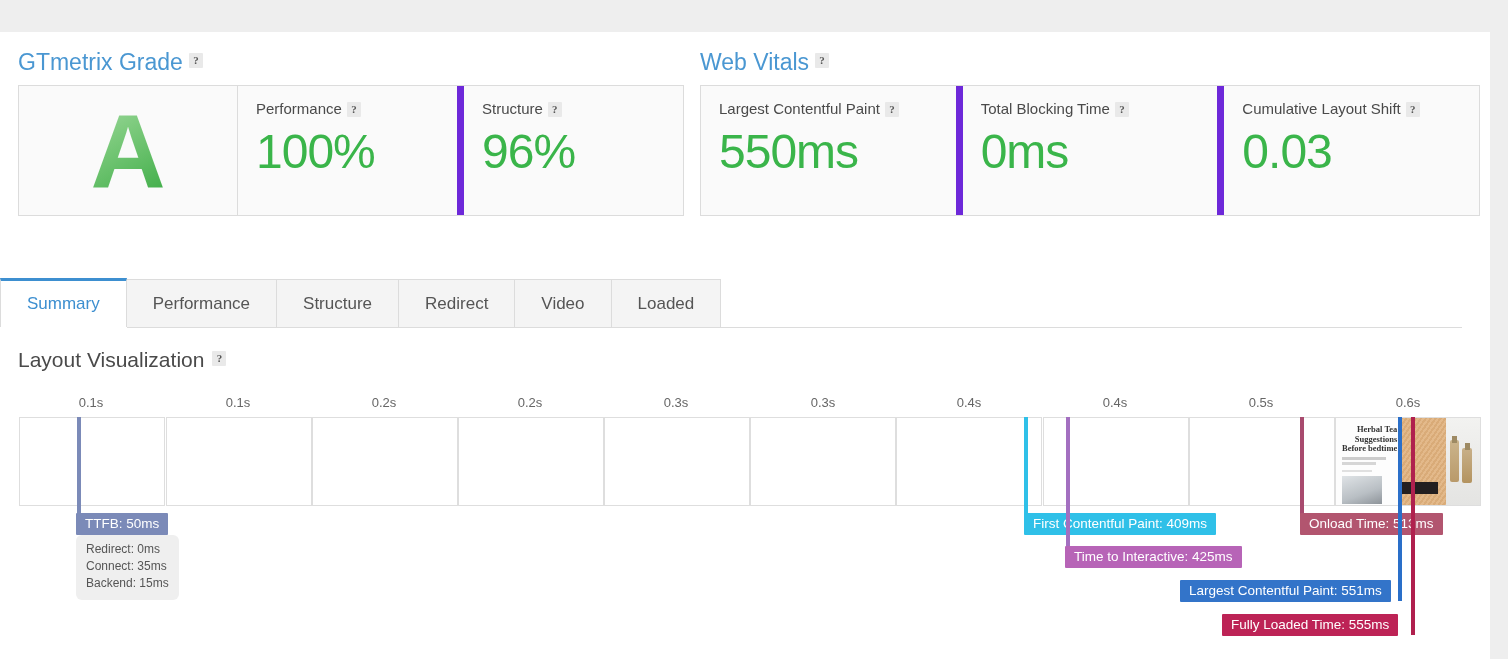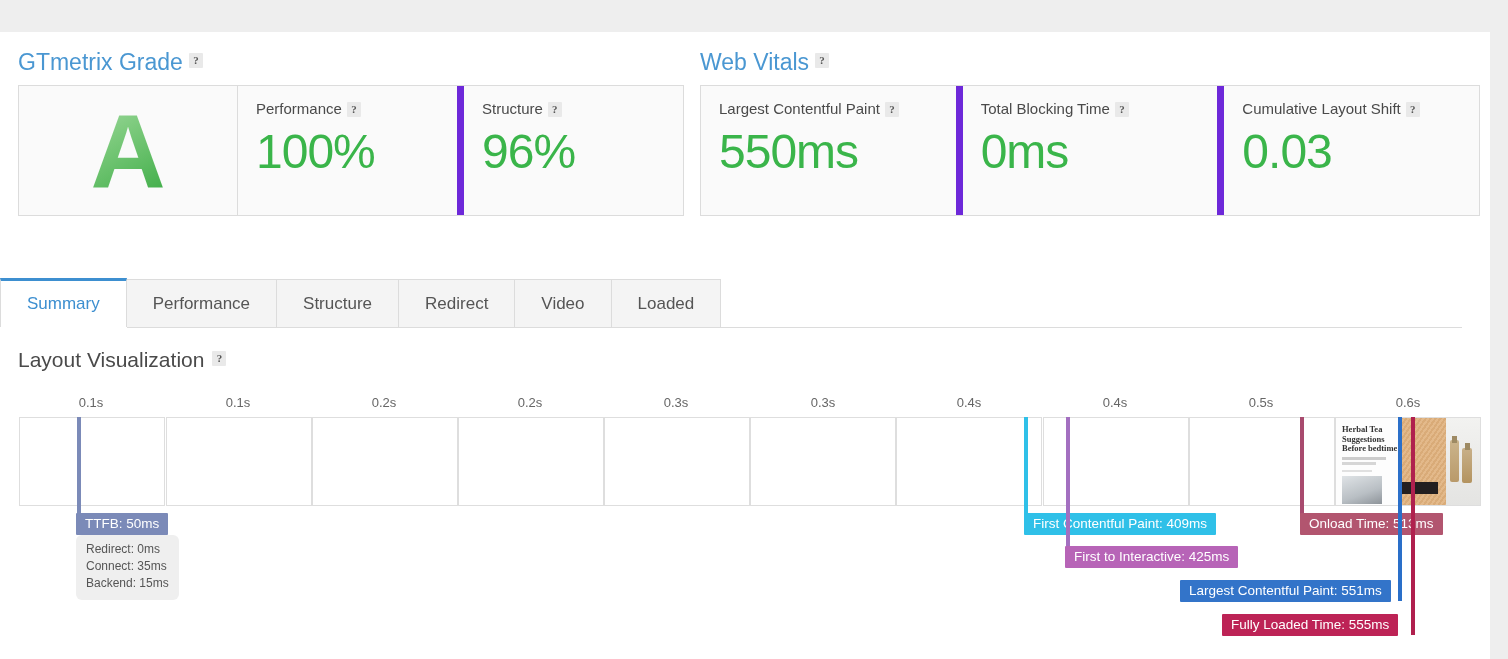--- a/index.html
+++ b/index.html
@@ -167,21 +167,21 @@
     position: absolute;
     font-size: 13px;
     color: #666;
     line-height: 16px;
     transform: translateX(-50%);
     white-space: nowrap;
   }
   .frames {
     position: absolute;
     left: 0; top: 30px;
-    width: 1490px; height: 90px;
+    width: 1490px; height: 90px; text-align: right;
   }
   .frame {
     position: absolute;
     top: 0;
     height: 89px;
     border: 1px solid #dedede;
     background: #ffffff;
     overflow: hidden;
   }
   .thumb {
@@ -325,21 +325,21 @@
             <div style="position:absolute;left:129px;top:25px;width:5px;height:7px;background:#9e8a63;"></div>
           </div>
         </div>
       </div>
     <div id="markers">
         <div style="position: absolute; left: 77px; top: 30px; width: 4px; height: 117px; background: rgb(123, 138, 184);"></div>
         <div class="badge" style="left: 76px; top: 126px; background: rgb(123, 138, 184);">TTFB: 50ms</div>
         <div style="position: absolute; left: 1024px; top: 30px; width: 4px; height: 117px; background: rgb(47, 192, 232);"></div>
         <div class="badge" style="left: 1024px; top: 126px; background: rgb(47, 192, 232);">First Contentful Paint: 409ms</div>
         <div style="position: absolute; left: 1066px; top: 30px; width: 4px; height: 150px; background: rgb(163, 111, 192);"></div>
-        <div class="badge" style="left: 1065px; top: 159px; background: rgb(183, 100, 183);">First to Interactive: 425ms</div>
+        <div class="badge" style="left: 1065px; top: 159px; background: rgb(183, 100, 183);">Time to Interactive: 425ms</div>
         <div style="position: absolute; left: 1300px; top: 30px; width: 4px; height: 117px; background: rgb(168, 74, 110);"></div>
         <div class="badge" style="left: 1300px; top: 126px; background: rgb(178, 85, 111);">Onload Time: 513ms</div>
         <div style="position: absolute; left: 1398px; top: 30px; width: 4px; height: 184px; background: rgb(42, 111, 201);"></div>
         <div class="badge" style="left: 1180px; top: 193px; background: rgb(51, 116, 201);">Largest Contentful Paint: 551ms</div>
         <div style="position: absolute; left: 1411px; top: 30px; width: 4px; height: 218px; background: rgb(176, 32, 78);"></div>
         <div class="badge" style="left: 1222px; top: 227px; background: rgb(189, 35, 86);">Fully Loaded Time: 555ms</div>
         <div class="ttfb-box" style="left: 76px; top: 148px; border-radius: 6px;">
           <div>Redirect: 0ms</div>
           <div>Connect: 35ms</div>
           <div>Backend: 15ms</div>

